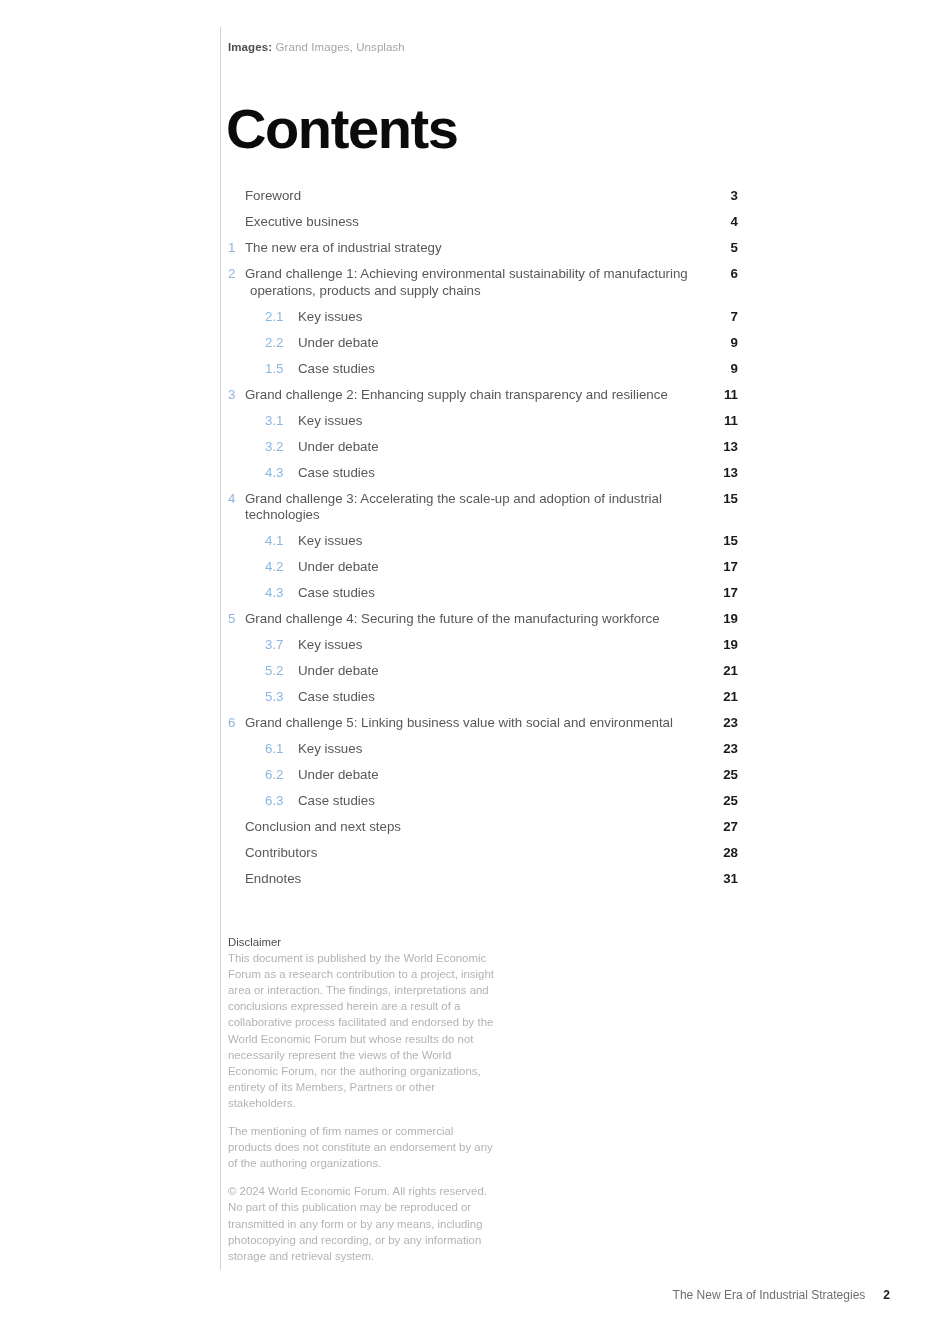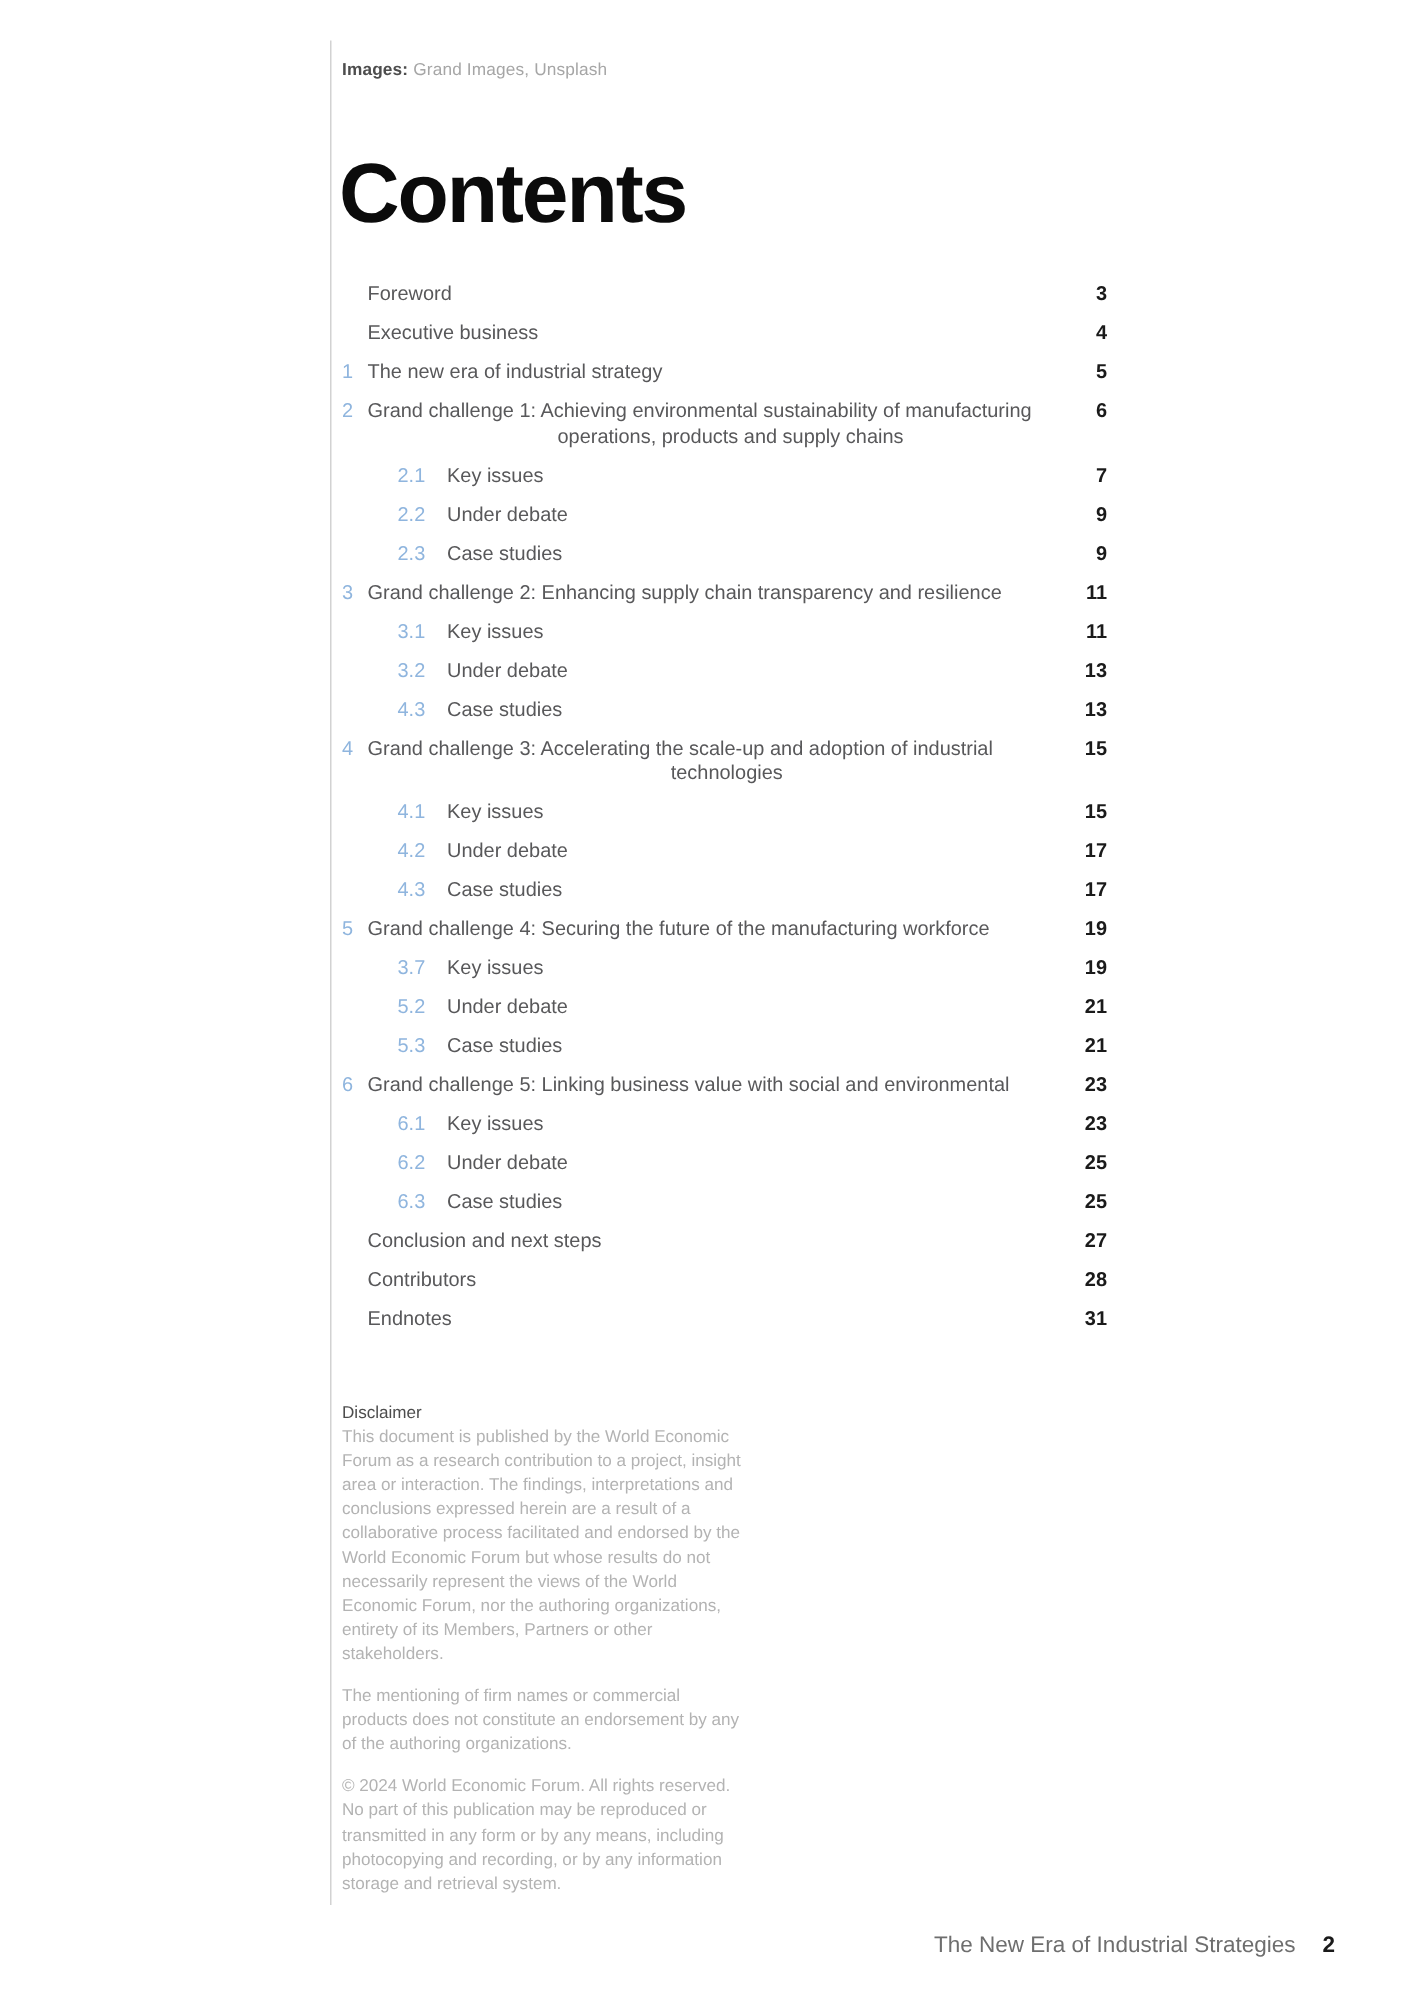--- a/index.html
+++ b/index.html
@@ -96,21 +96,20 @@
   .toc-label.hang {
     text-indent: 0;
     padding-left: 0;
   }
   .toc-label.hang .cont {
     display: block;
     padding-left: 5px;
   }
   .toc-label .cont {
     display: block;
-    text-align: center;
   }
   .toc-page {
     position: absolute;
     right: 0;
     top: 0;
     width: 30px;
     text-align: right;
     font-weight: bold;
     color: #1a1a1a;
     font-size: 13.3px;
@@ -141,21 +140,21 @@
     margin-top: 12px;
   }
 
   
   .footer {
     position: absolute;
     right: 60px;
     top: 1288px;
     display: flex;
     align-items: baseline;
-    font-size: 15px;
+    font-size: 12px;
     color: #6e6e6e;
     white-space: nowrap;
   }
   .footer .foot-title {
     color: #6e6e6e;
   }
   .footer .foot-page {
     font-weight: bold;
     color: #1a1a1a;
     margin-left: 18px;
@@ -200,21 +199,21 @@
         <span class="toc-num">2.1</span>
         <span class="toc-label"><span>Key issues</span></span>
         <span class="toc-page">7</span>
       </div>
       <div class="toc-row level-2">
         <span class="toc-num">2.2</span>
         <span class="toc-label"><span>Under debate</span></span>
         <span class="toc-page">9</span>
       </div>
       <div class="toc-row level-2">
-        <span class="toc-num">2.3</span>
+        <span class="toc-num">1.5</span>
         <span class="toc-label"><span>Case studies</span></span>
         <span class="toc-page">9</span>
       </div>
       <div class="toc-row level-1">
         <span class="toc-num">3</span>
         <span class="toc-label"><span>Grand challenge 2: Enhancing supply chain transparency and resilience</span></span>
         <span class="toc-page">11</span>
       </div>
       <div class="toc-row level-2">
         <span class="toc-num">3.1</span>

